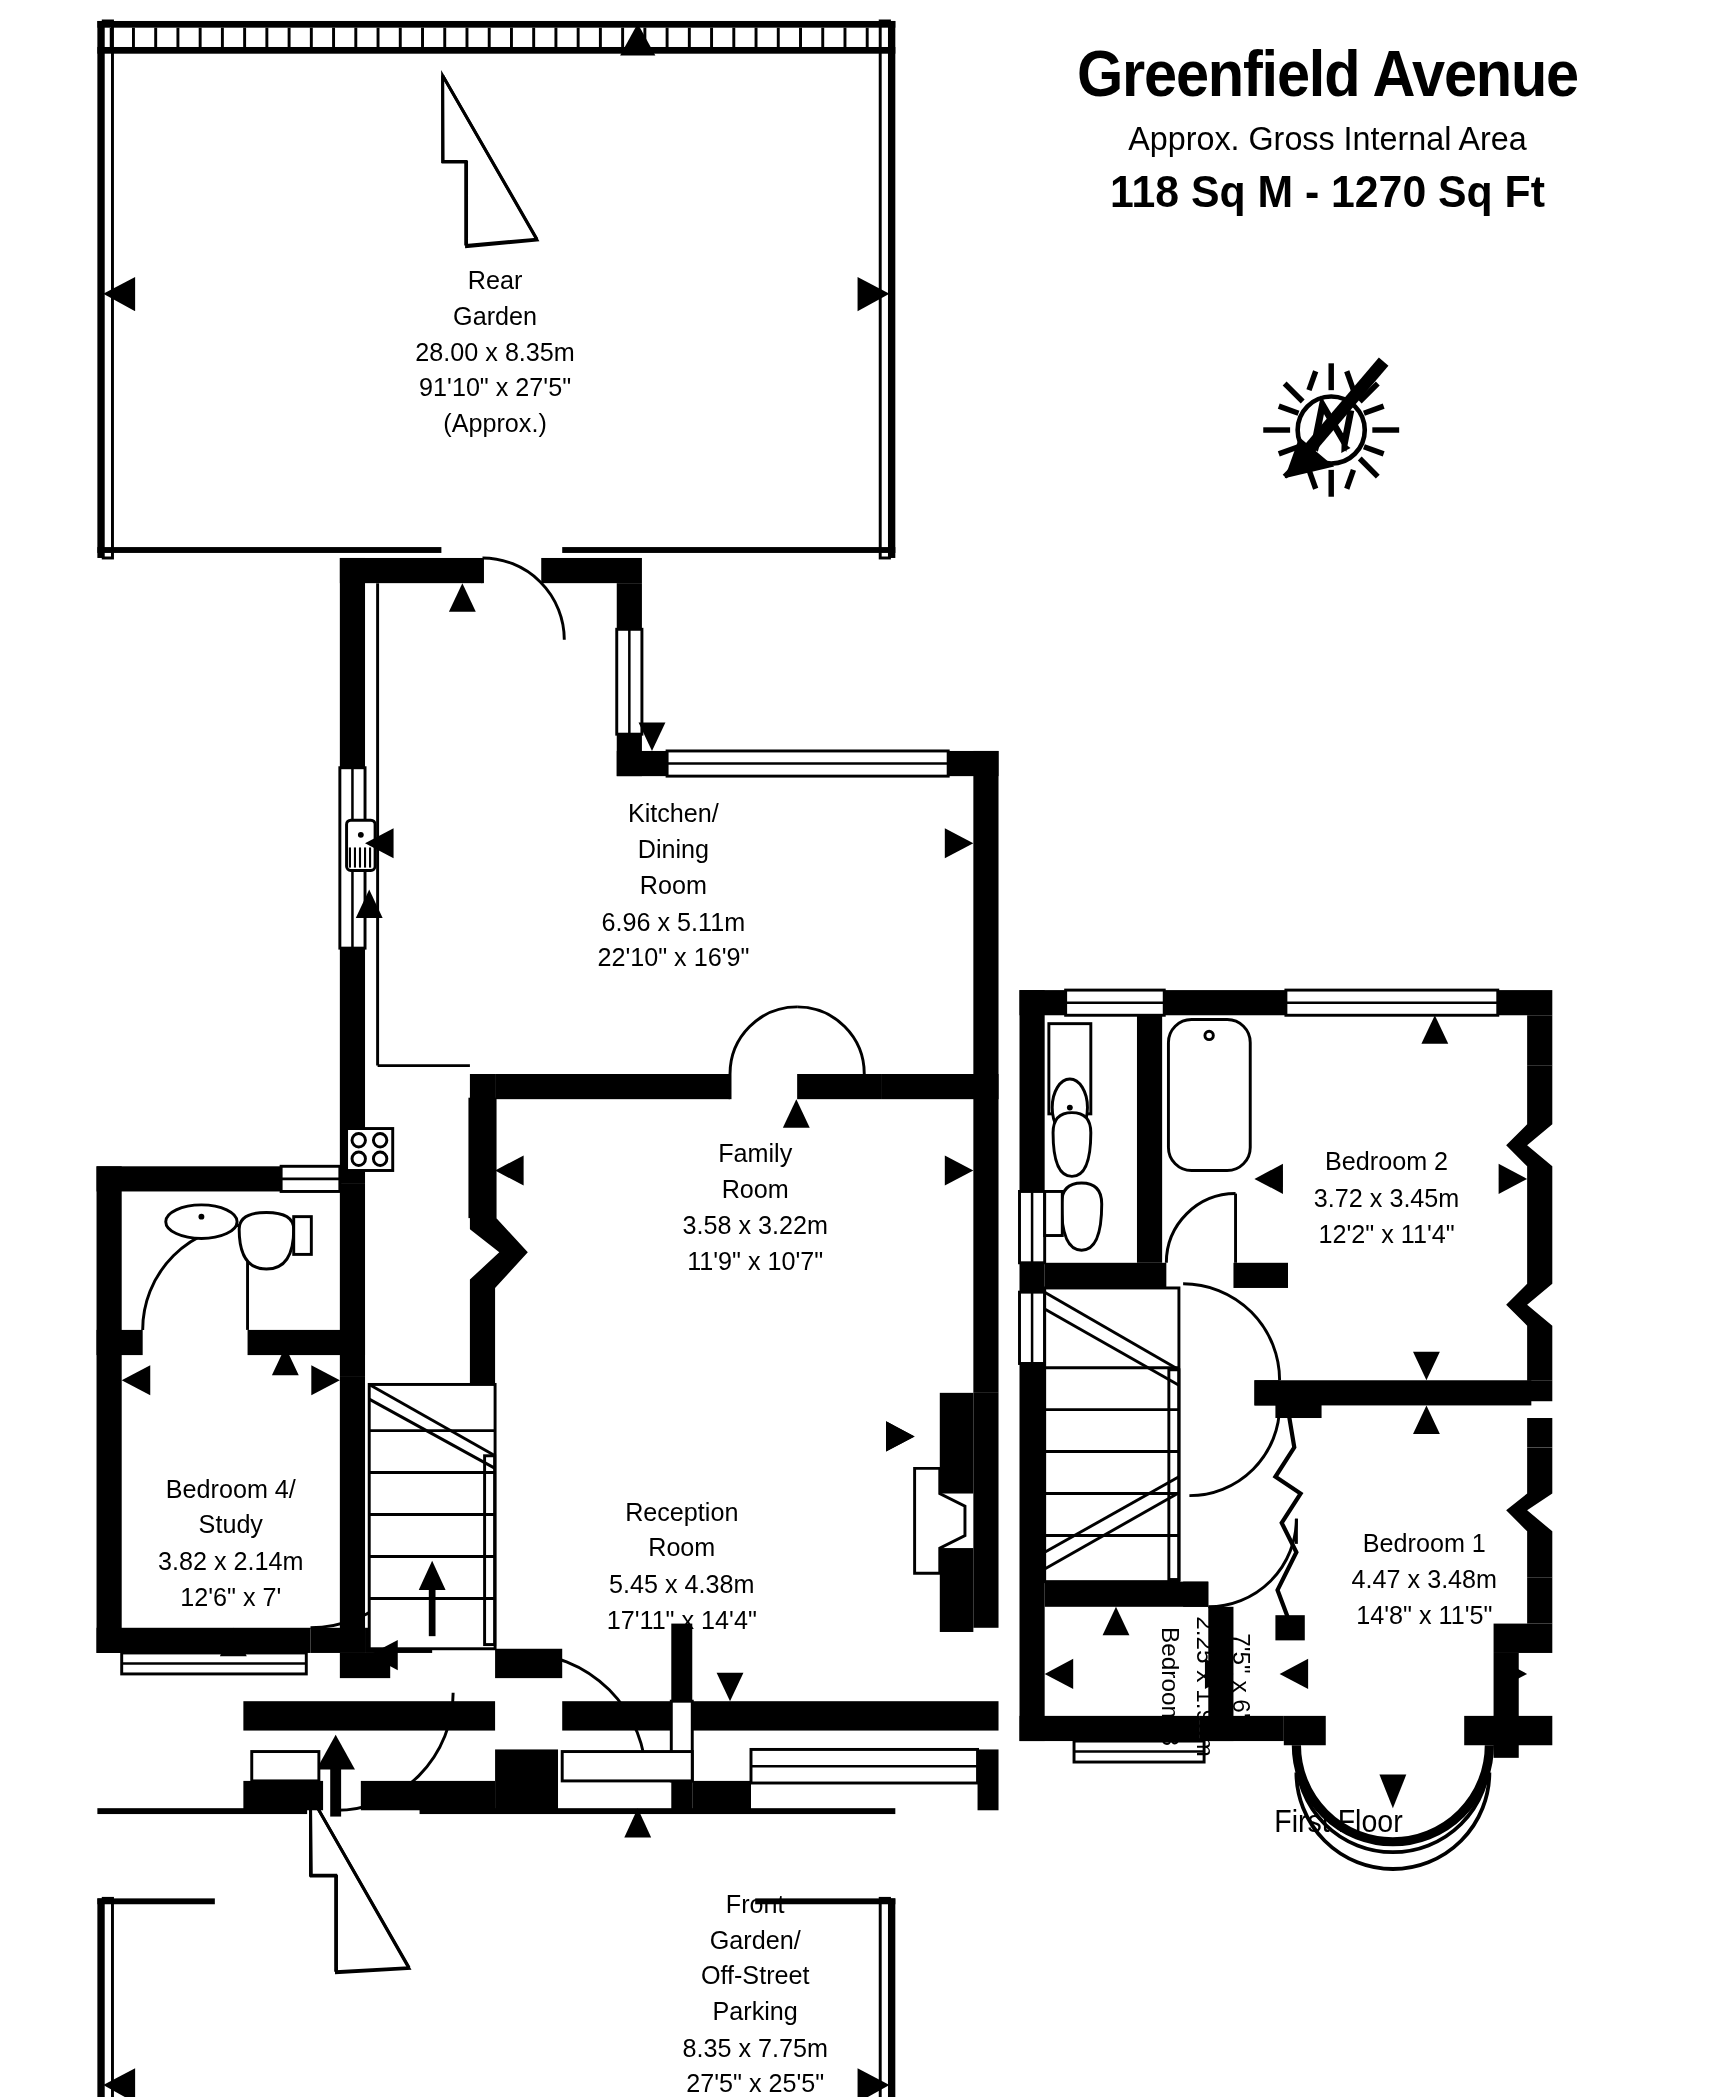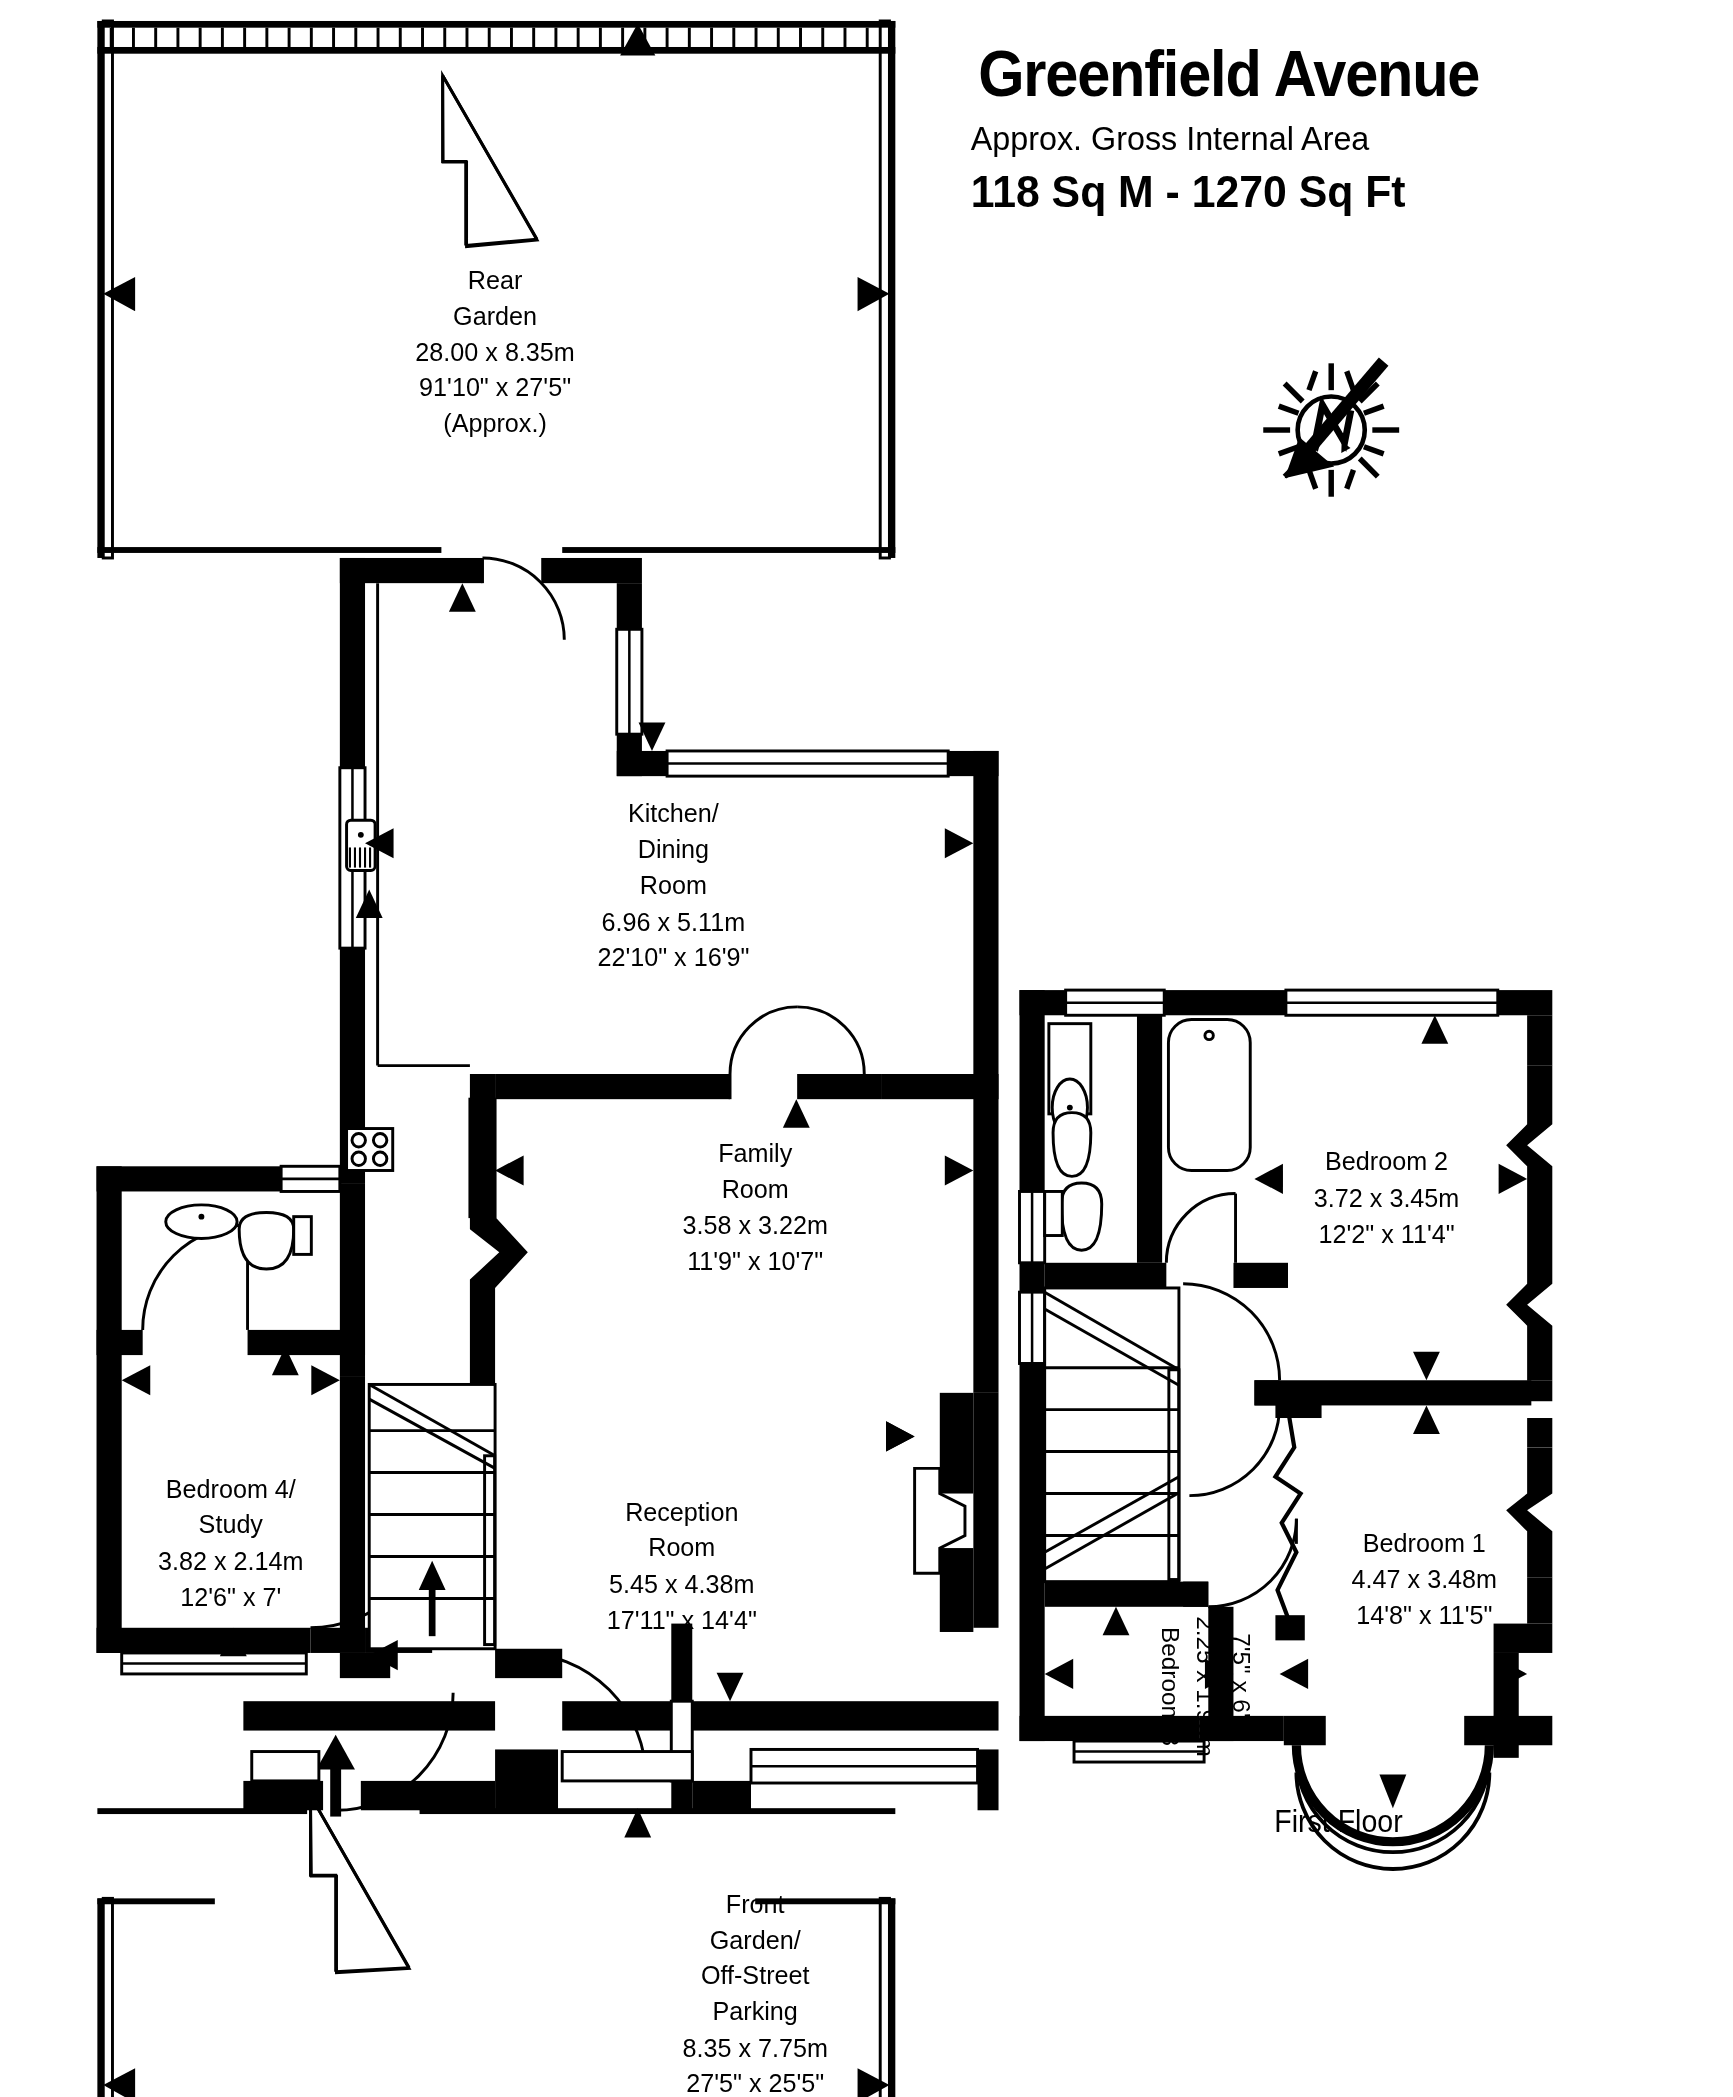--- a/index.html
+++ b/index.html
@@ -9,21 +9,21 @@
     color:#000;
     position:relative;
     overflow:hidden;
   }
   .page{position:absolute;inset:0;}
 
   
   .header{
     position:absolute;
     left:952px; top:42px; width:751px;
-    text-align:left;
+    text-align:center;
   }
   .title{
     font-size:64px;
     font-weight:bold;
     letter-spacing:-1.3px;
     line-height:1.0;
     white-space:nowrap;
     transform:scaleX(0.93);
   }
   .subtitle{

